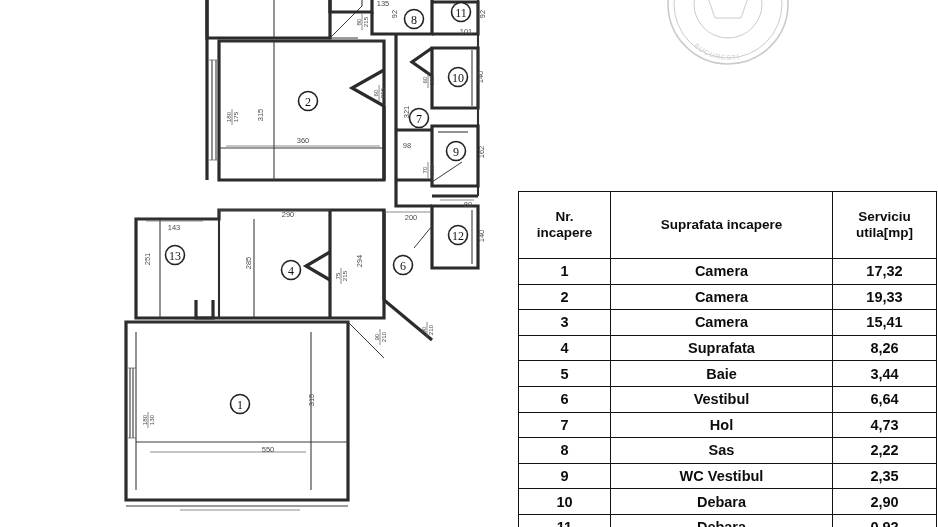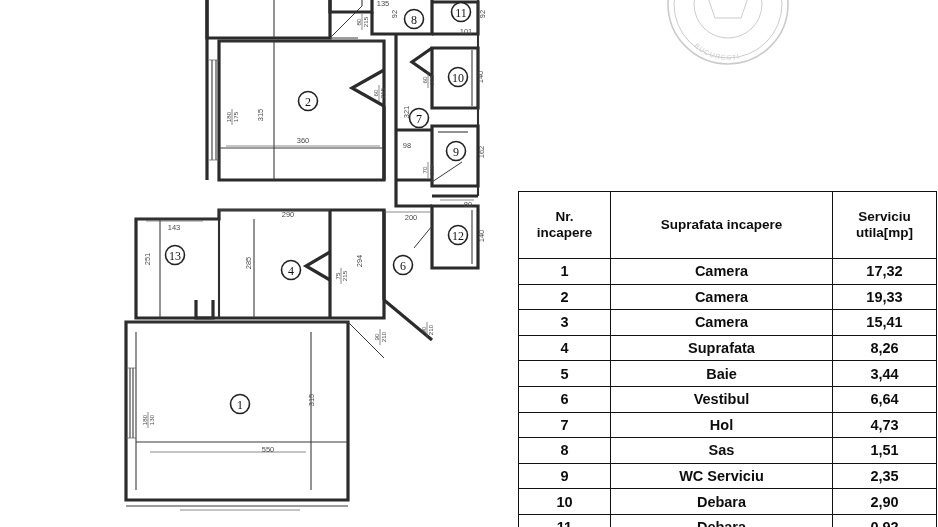--- a/index.html
+++ b/index.html
@@ -419,25 +419,25 @@
             <td class="cell-area">6,64</td>
           </tr>
           <tr>
             <td class="cell-nr">7</td>
             <td class="cell-name">Hol</td>
             <td class="cell-area">4,73</td>
           </tr>
           <tr>
             <td class="cell-nr">8</td>
             <td class="cell-name">Sas</td>
-            <td class="cell-area">1,51</td>
+            <td class="cell-area">2,22</td>
           </tr>
           <tr>
             <td class="cell-nr">9</td>
-            <td class="cell-name">WC Serviciu</td>
+            <td class="cell-name">WC Vestibul</td>
             <td class="cell-area">2,35</td>
           </tr>
           <tr>
             <td class="cell-nr">10</td>
             <td class="cell-name">Debara</td>
             <td class="cell-area">2,90</td>
           </tr>
           <tr>
             <td class="cell-nr">11</td>
             <td class="cell-name">Debara</td>

